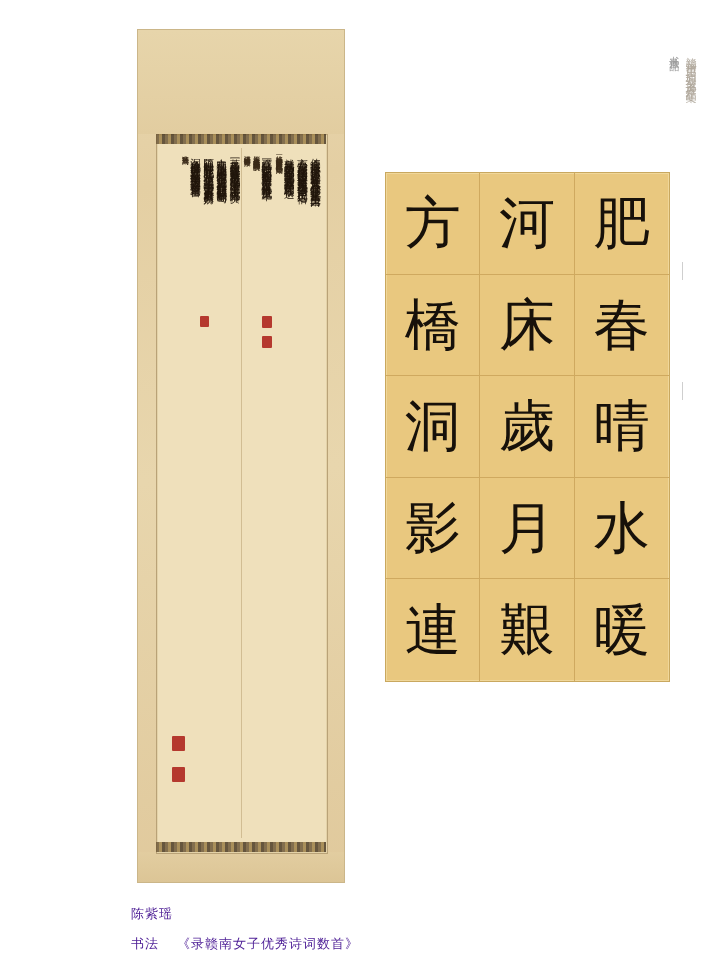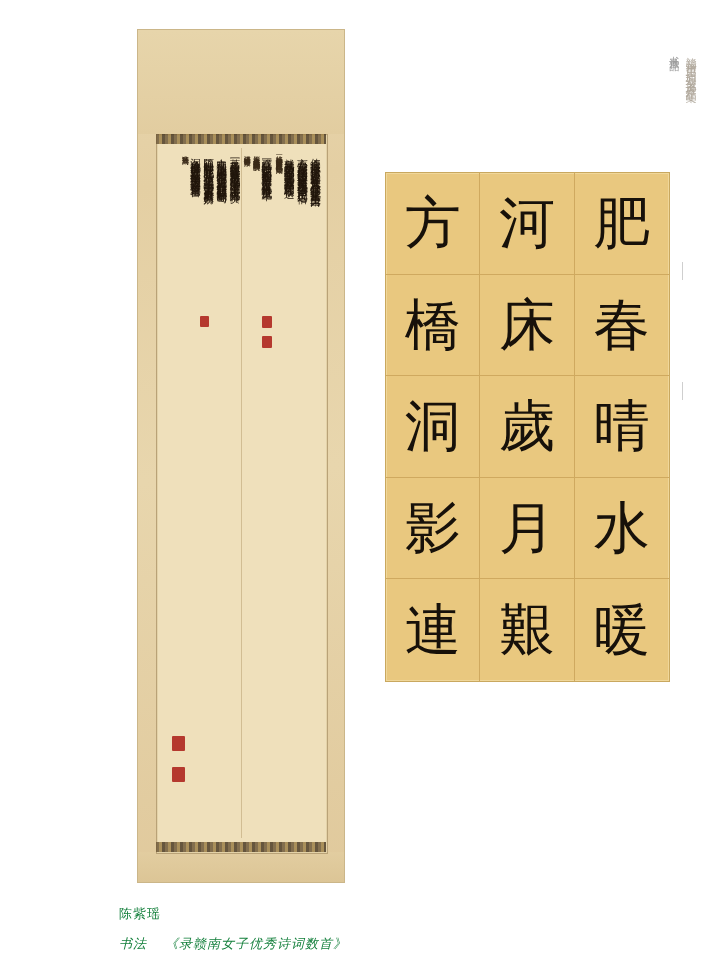--- a/index.html
+++ b/index.html
@@ -189,35 +189,34 @@
     color: #17110a;
     line-height: 1;
     box-sizing: border-box;
   }
   .cell:nth-child(3n) { border-right: none; }
   .cell:nth-child(n+13) { border-bottom: none; }
 
   
   .caption {
     position: absolute;
-    left: 119px;
+    left: 131px;
     top: 905px;
     width: 520px;
     font-family: "DejaVu Sans", "Liberation Sans", sans-serif;
-    color: #15803d;
+    color: #4c1d95;
   }
   .cap-name {
     font-size: 13px;
     margin-bottom: 12px;
     letter-spacing: 1px;
   }
   .cap-line {
     font-size: 13px;
     letter-spacing: 1px;
-    font-style: italic;
   }
   .cap-line .sep { display: inline-block; width: 18px; }
 </style>
 </head>
 <body>
 
 <div class="spine">
   <div class="spine-col handwritten">赣州市第二届妇女书展作品集</div>
   <div class="spine-col">书法作品</div>
 </div>

